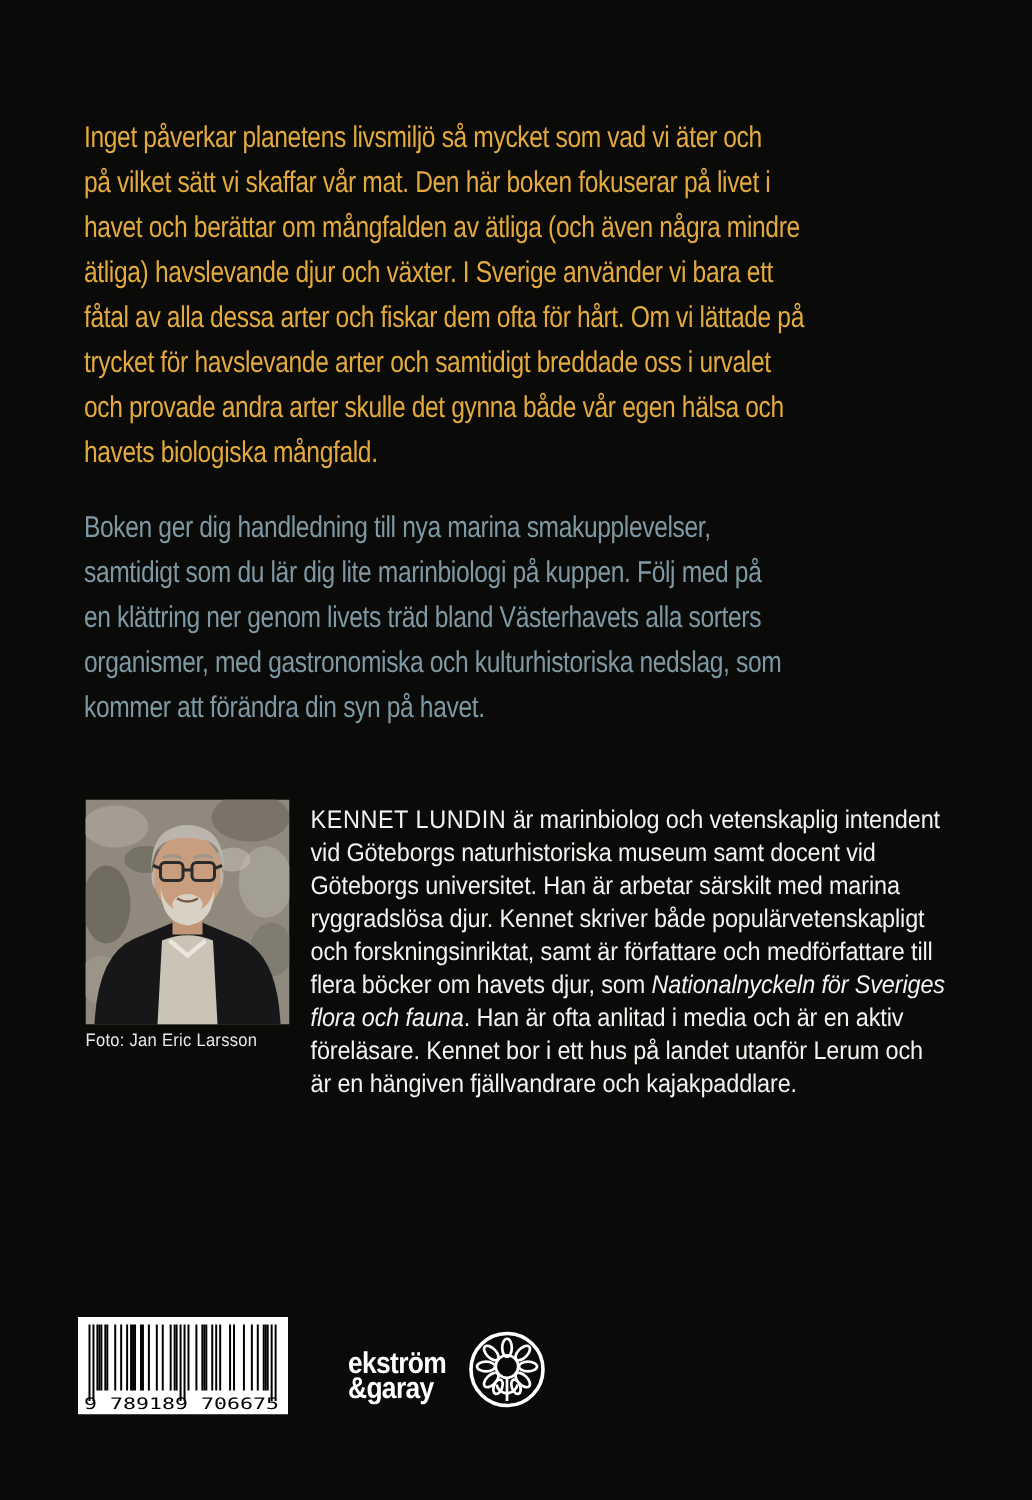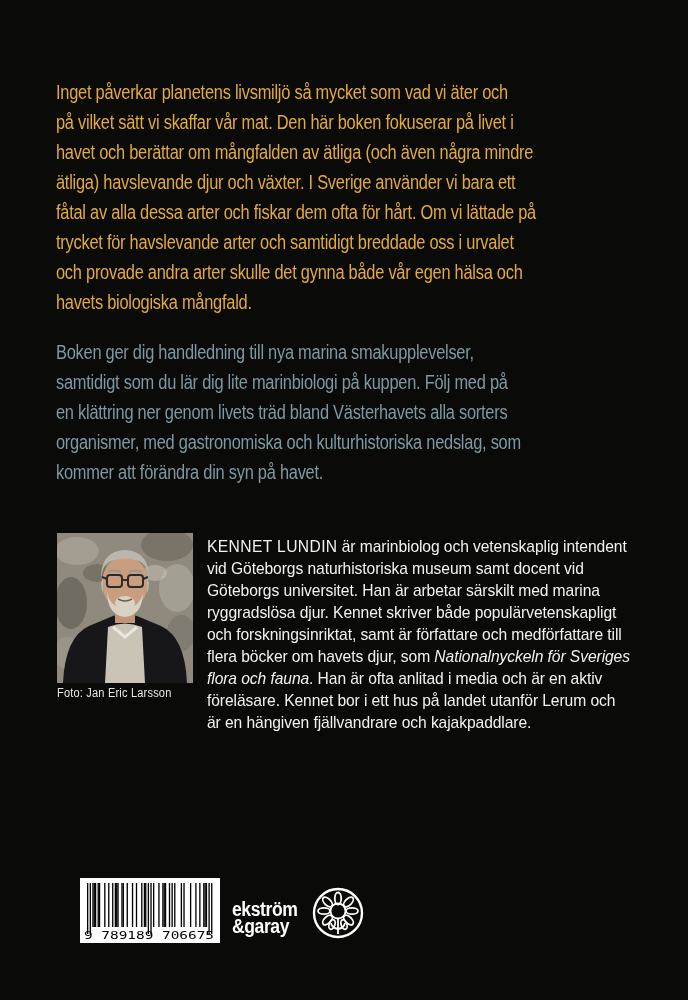--- a/index.html
+++ b/index.html
@@ -34,21 +34,21 @@
   }
   .bio{
     position:absolute;left:207px;top:536px;width:460px;
     color:#f2f2f0;font-size:17px;line-height:22px;
     letter-spacing:-0.1px;
     transform:scaleX(0.92);transform-origin:0 0;
   }
   .bio .seg-italic{font-style:italic;}
   .bio .seg-name{letter-spacing:0.4px;}
   .barcode-wrap{
-    position:absolute;left:80px;top:878px;width:140px;height:81px;
+    position:absolute;left:52px;top:878px;width:140px;height:81px;
   }
   .barcode-wrap svg{display:block;}
   .publisher{
     position:absolute;left:232px;top:901px;width:80px;
     color:#ffffff;text-align:left;
     font-size:20px;line-height:17px;font-weight:bold;
     letter-spacing:-0.5px;
     transform:scaleX(0.88);transform-origin:0 0;
     white-space:nowrap;
   }

